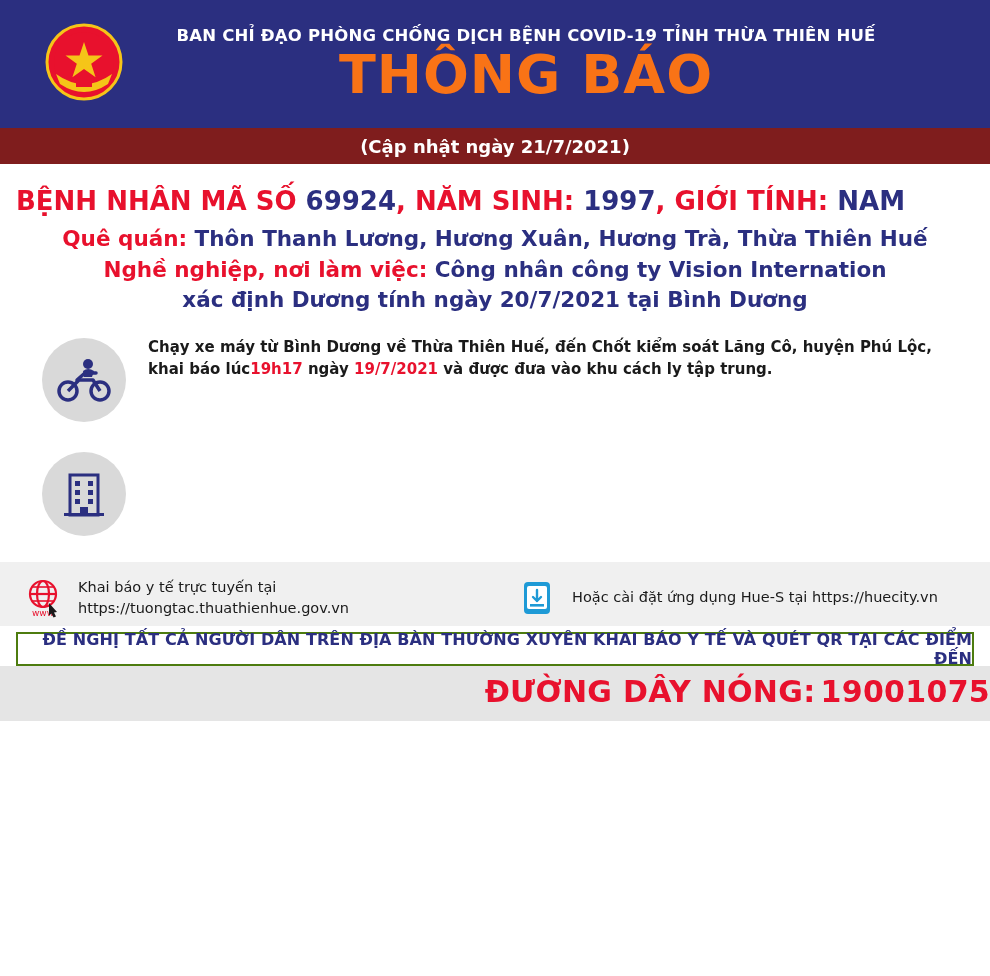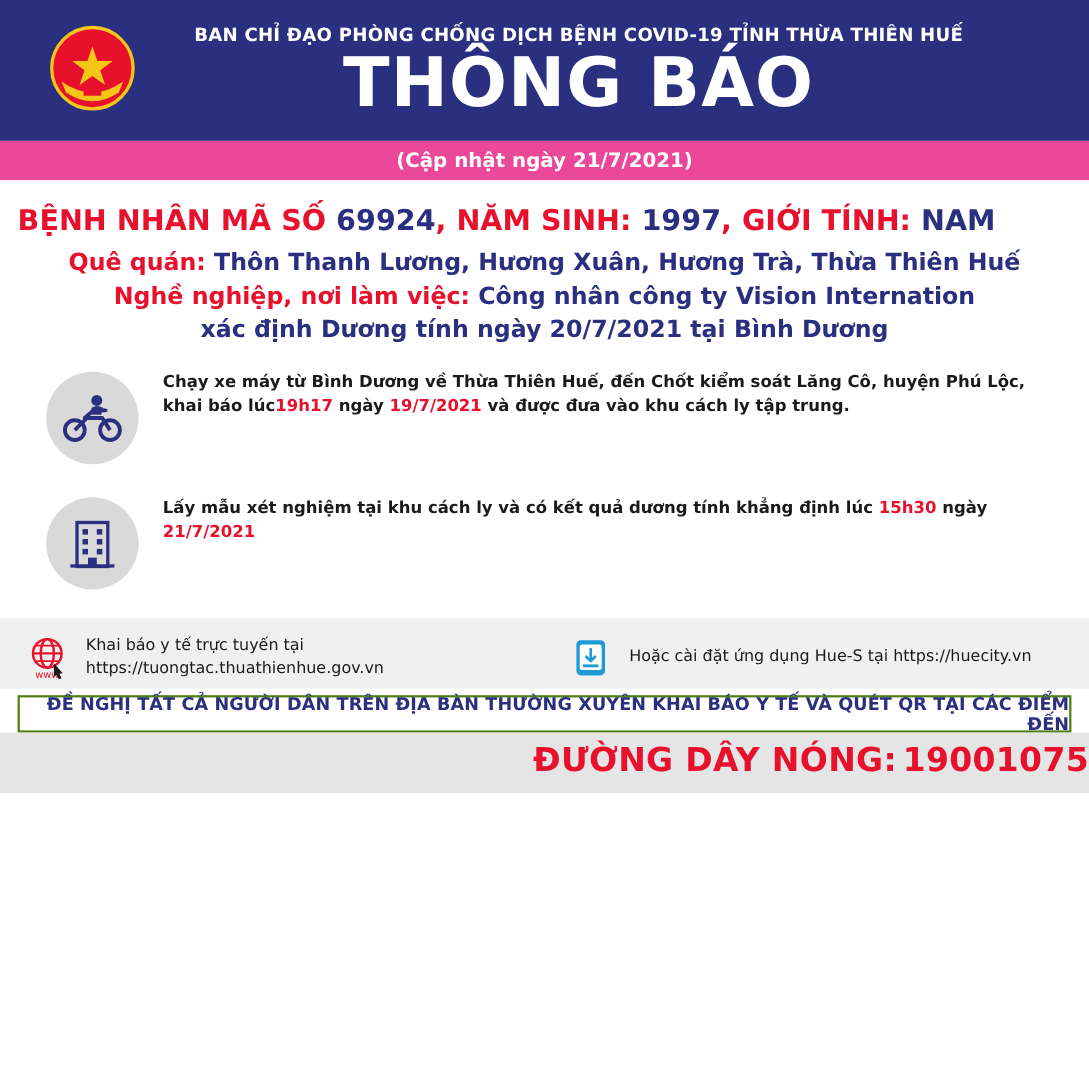--- a/index.html
+++ b/index.html
@@ -43,29 +43,29 @@
     padding-right: 60px;
   }
   .header-sub {
     color: #ffffff;
     font-size: 16.5px;
     font-weight: bold;
     letter-spacing: .2px;
     margin-bottom: 2px;
   }
   .header-title {
-    color: #ffffff;
-    font-size: 62px;
+    color: #f97316;
+    font-size: 54px;
     font-weight: bold;
     line-height: 1.03;
     letter-spacing: 1px;
   }
 
   .redbar {
-    background: #ec4899;
+    background: #7f1d1d;
     height: 38px;
     display: flex;
     align-items: center;
     justify-content: center;
   }
   .redbar-text {
     color: #ffffff;
     font-weight: bold;
     font-size: 18px;
   }
@@ -259,26 +259,20 @@
             <rect x="14" y="12" width="5" height="5" fill="#2b2f80"></rect>
             <rect x="27" y="12" width="5" height="5" fill="#2b2f80"></rect>
             <rect x="14" y="21" width="5" height="5" fill="#2b2f80"></rect>
             <rect x="27" y="21" width="5" height="5" fill="#2b2f80"></rect>
             <rect x="14" y="30" width="5" height="5" fill="#2b2f80"></rect>
             <rect x="27" y="30" width="5" height="5" fill="#2b2f80"></rect>
             <rect x="19" y="38" width="8" height="8" fill="#2b2f80"></rect>
             <rect x="3" y="44" width="40" height="3" fill="#2b2f80"></rect>
           </svg>
         </div>
-        <div class="tl-text">
-          <span>Lấy mẫu xét nghiệm tại khu cách ly và có kết quả dương tính khẳng định lúc</span>
-          <span class="red">15h30</span>
-          <span>ngày</span>
-          <span class="red">21/7/2021</span>
-        </div>
       </div>
 
     </div>
   </div>
 
   <div class="footer">
     <div class="foot-col">
       <div class="foot-icon">
         <svg width="42" height="42" viewBox="0 0 42 42" aria-hidden="true">
           <circle cx="20" cy="17" r="13" fill="none" stroke="#e8112d" stroke-width="2.2"></circle>

